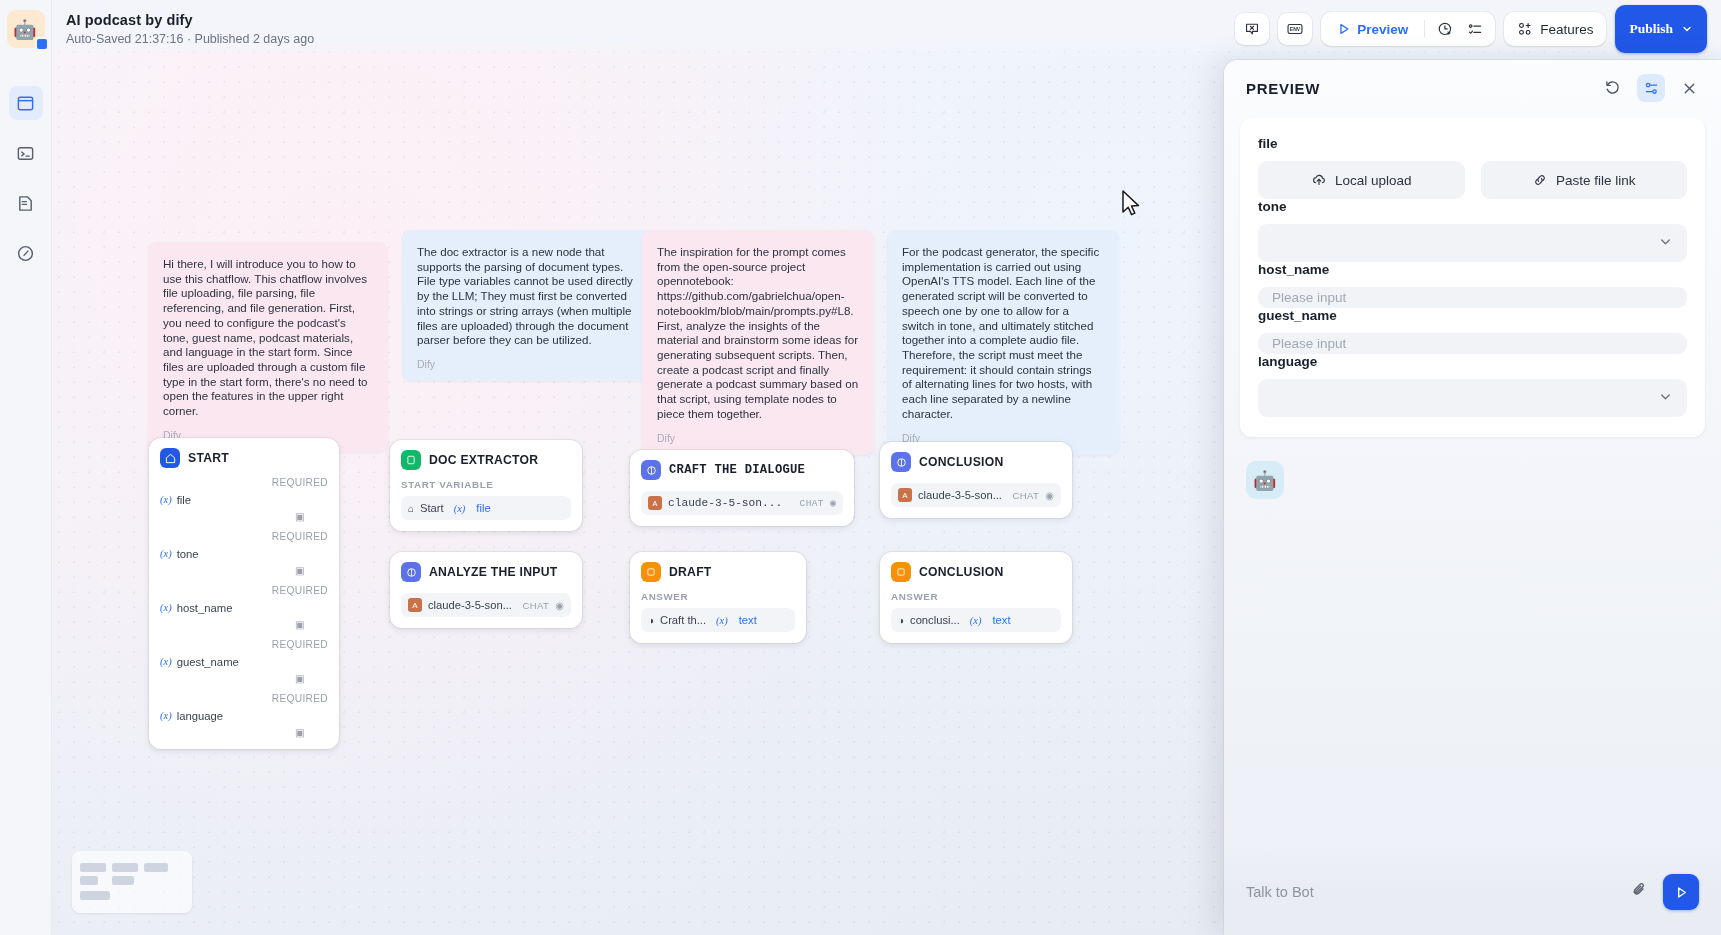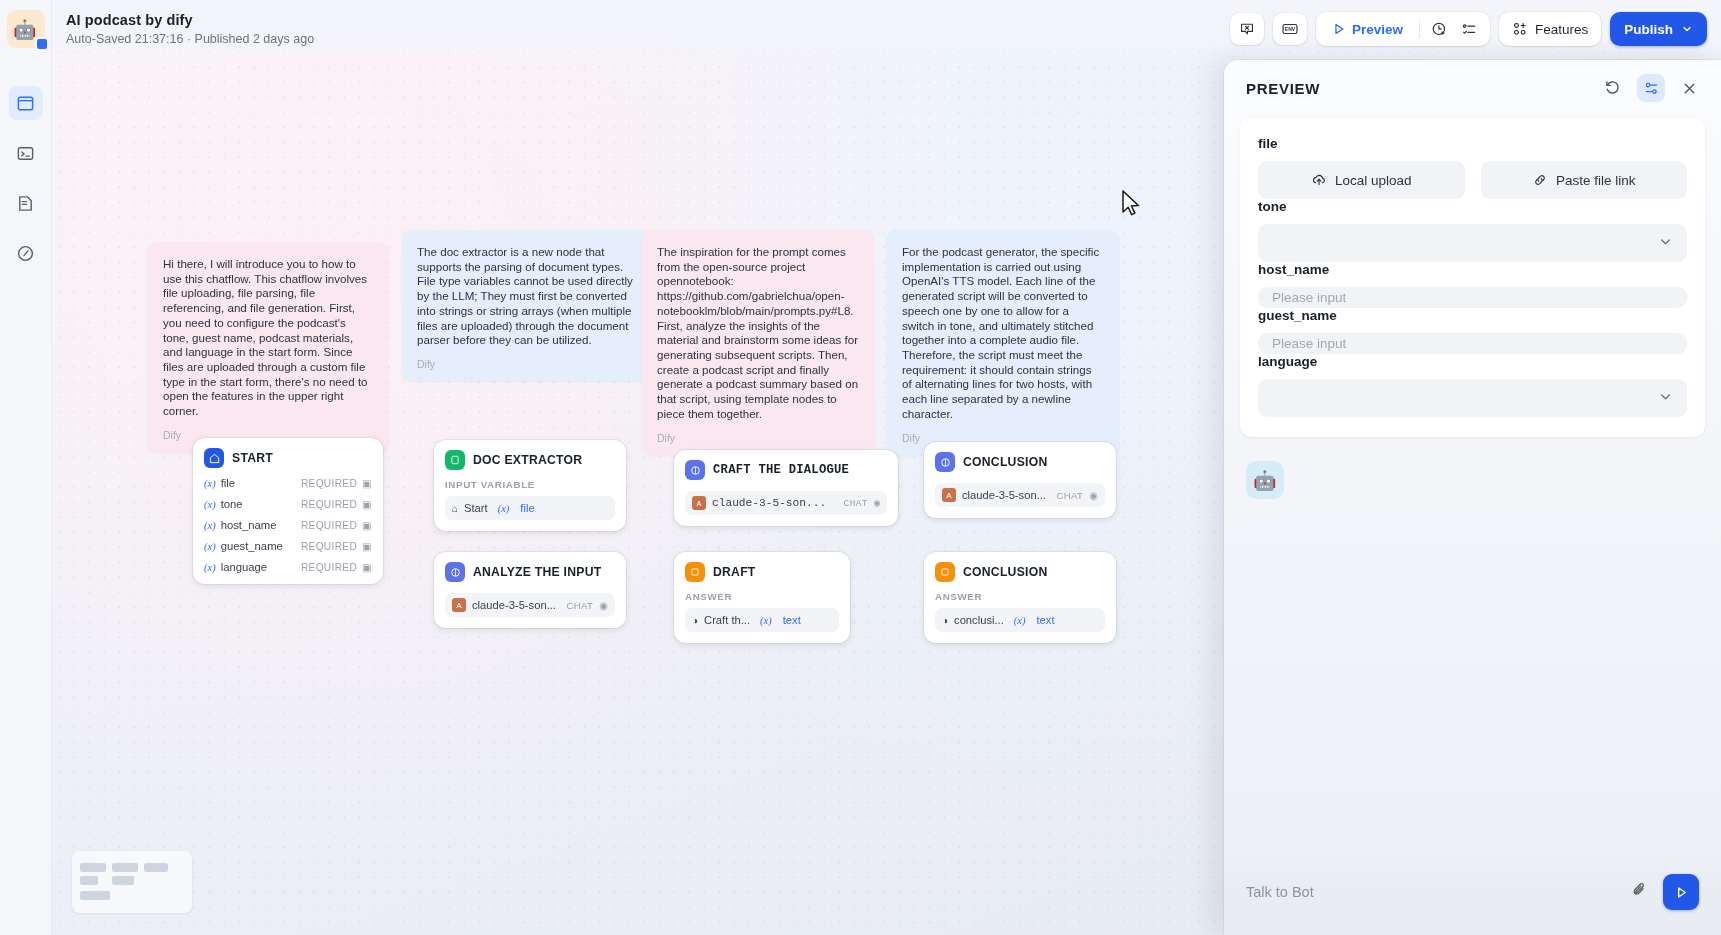--- a/index.html
+++ b/index.html
@@ -67,23 +67,24 @@
   }
   .vdiv { width: 1px; height: 18px; background: #e6e9ef; margin: 0 4px; }
   .grp-icon { width: 28px; height: 26px; display: flex; align-items: center; justify-content: center;
     color: #2c333f; cursor: pointer; border-radius: 6px; }
   .features-btn {
     height: 34px; padding: 0 13px; background: #fff; border-radius: 10px;
     display: flex; align-items: center; gap: 7px; font-size: 13.5px; color: #1f2733; font-weight: 500;
     box-shadow: 0 1px 2px rgba(16,24,40,.08), 0 0 0 1px rgba(16,24,40,.04); cursor: pointer;
   }
   .publish-btn {
-    height: 34px; padding: 0 14px; background: #2258e8; border-radius: 10px; color: #fff;
+    height: 48px; padding: 0 14px; background: #2258e8; border-radius: 10px; color: #fff;
     display: flex; align-items: center; gap: 8px; font-size: 13.5px; font-weight: 600; cursor: pointer;
     box-shadow: 0 1px 3px rgba(34,88,232,.4);
+    font-family: Liberation Serif, serif;
   }
 
   
   .canvas {
     position: absolute; left: 52px; top: 0; right: 0; bottom: 0;
     background:
       radial-gradient(circle at 18% 28%, #fdf0f6 0%, rgba(253,240,246,0) 42%),
       radial-gradient(circle at 64% 26%, #eef4fd 0%, rgba(238,244,253,0) 45%),
       linear-gradient(160deg,#f6f7fb 0%, #eceff6 55%, #e6eaf2 100%);
     overflow: hidden;
@@ -101,38 +102,37 @@
     box-shadow: 0 1px 3px rgba(16,24,40,.05);
   }
   .note.pink { background: #fbe7f0; }
   .note.blue { background: #e4effb; }
   .note .author { margin-top: 10px; font-size: 10.5px; color: #a8adb8; }
 
   .node {
     position: absolute; background: #ffffff; border-radius: 12px;
     box-shadow: 0 2px 6px rgba(16,24,40,.1), 0 0 0 1px rgba(16,24,40,.05);
     padding: 10px 11px 11px 11px;
-    margin-left: 44px;
   }
   .node-head { display: flex; align-items: center; gap: 8px; }
   .node-ico {
     width: 20px; height: 20px; border-radius: 6px; display: flex;
     align-items: center; justify-content: center; color: #fff; font-size: 11px;
     flex: none;
   }
   .ico-blue { background: #2258e8; }
   .ico-green { background: #12b76a; }
   .ico-indigo { background: #5b72e8; }
   .ico-orange { background: #f79009; }
   .node-title { font-size: 12.2px; font-weight: 700; color: #19202c; letter-spacing: .25px; }
 
   .var-row { display: flex; align-items: center; margin-top: 9px; font-size: 11.3px; }
   .xvar { color: #2d6ef7; font-style: italic; font-size: 10.5px; margin-right: 5px; font-family: "Liberation Serif", serif; }
   .var-name { color: #3b434f; }
-  .var-right { margin-left: auto; display: flex; align-items: center; gap: 5px; color: #9aa1ad; font-size: 10.2px; letter-spacing: .3px; }
+  .var-right { margin-left: auto; display: flex; align-items: center; gap: 23px; color: #9aa1ad; font-size: 10.2px; letter-spacing: .3px; flex-direction: column; }
 
   .sub-label { font-size: 9.8px; color: #9aa1ad; letter-spacing: .6px; margin-top: 9px; font-weight: 600; }
   .pill {
     margin-top: 6px; background: #f2f4f8; border-radius: 7px; height: 24px;
     display: flex; align-items: center; padding: 0 7px; gap: 6px; font-size: 11.2px; color: #3b434f;
   }
   .pill .avatar { width: 14px; height: 14px; border-radius: 3px; background: #c9724a; flex: none;
     display:flex;align-items:center;justify-content:center;color:#fff;font-size:8px; }
   .pill .tag { margin-left: auto; font-size: 9.5px; color: #9aa1ad; letter-spacing: .4px; }
   .pill .eye { color: #9aa1ad; font-size: 10px; }
@@ -301,21 +301,21 @@
 
     <div class="node" style="left:338px; top:440px; width:192px;">
       <div class="node-head">
         <div class="node-ico ico-green">
           <svg width="10" height="10" viewBox="0 0 16 16">
               <rect x="3" y="2" width="10" height="12" rx="1.5" stroke="#fff" stroke-width="1.4" fill="none"></rect>
             </svg>
         </div>
         <div class="node-title">DOC EXTRACTOR</div>
       </div>
-      <div class="sub-label">INPUT VARIABLE</div>
+      <div class="sub-label">START VARIABLE</div>
       <div class="pill">
         <span style="font-size:10px;color:#3b434f;">⌂</span>
         <span>Start</span>
         <span class="xvar" style="margin-left:4px;">(x)</span>
         <span style="color:#2d6ef7;">file</span>
       </div>
     </div>
 
     <div class="node" style="left:338px; top:552px; width:192px;">
       <div class="node-head">

